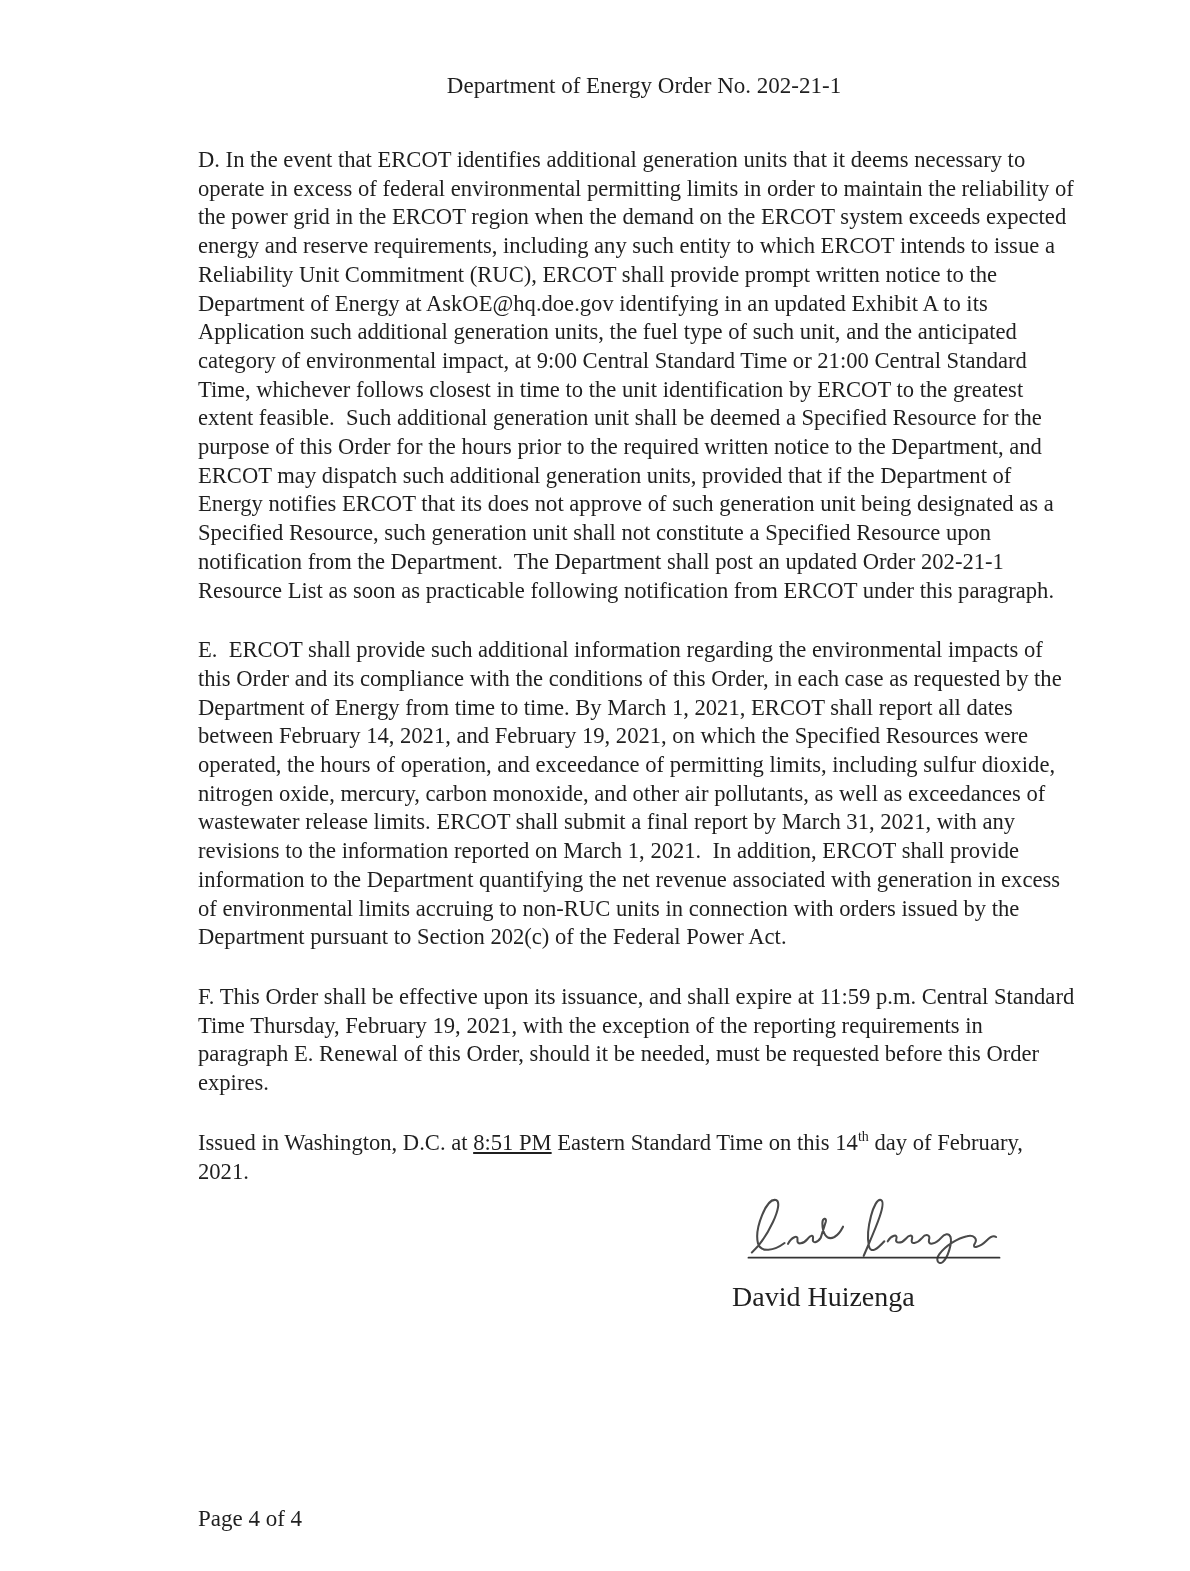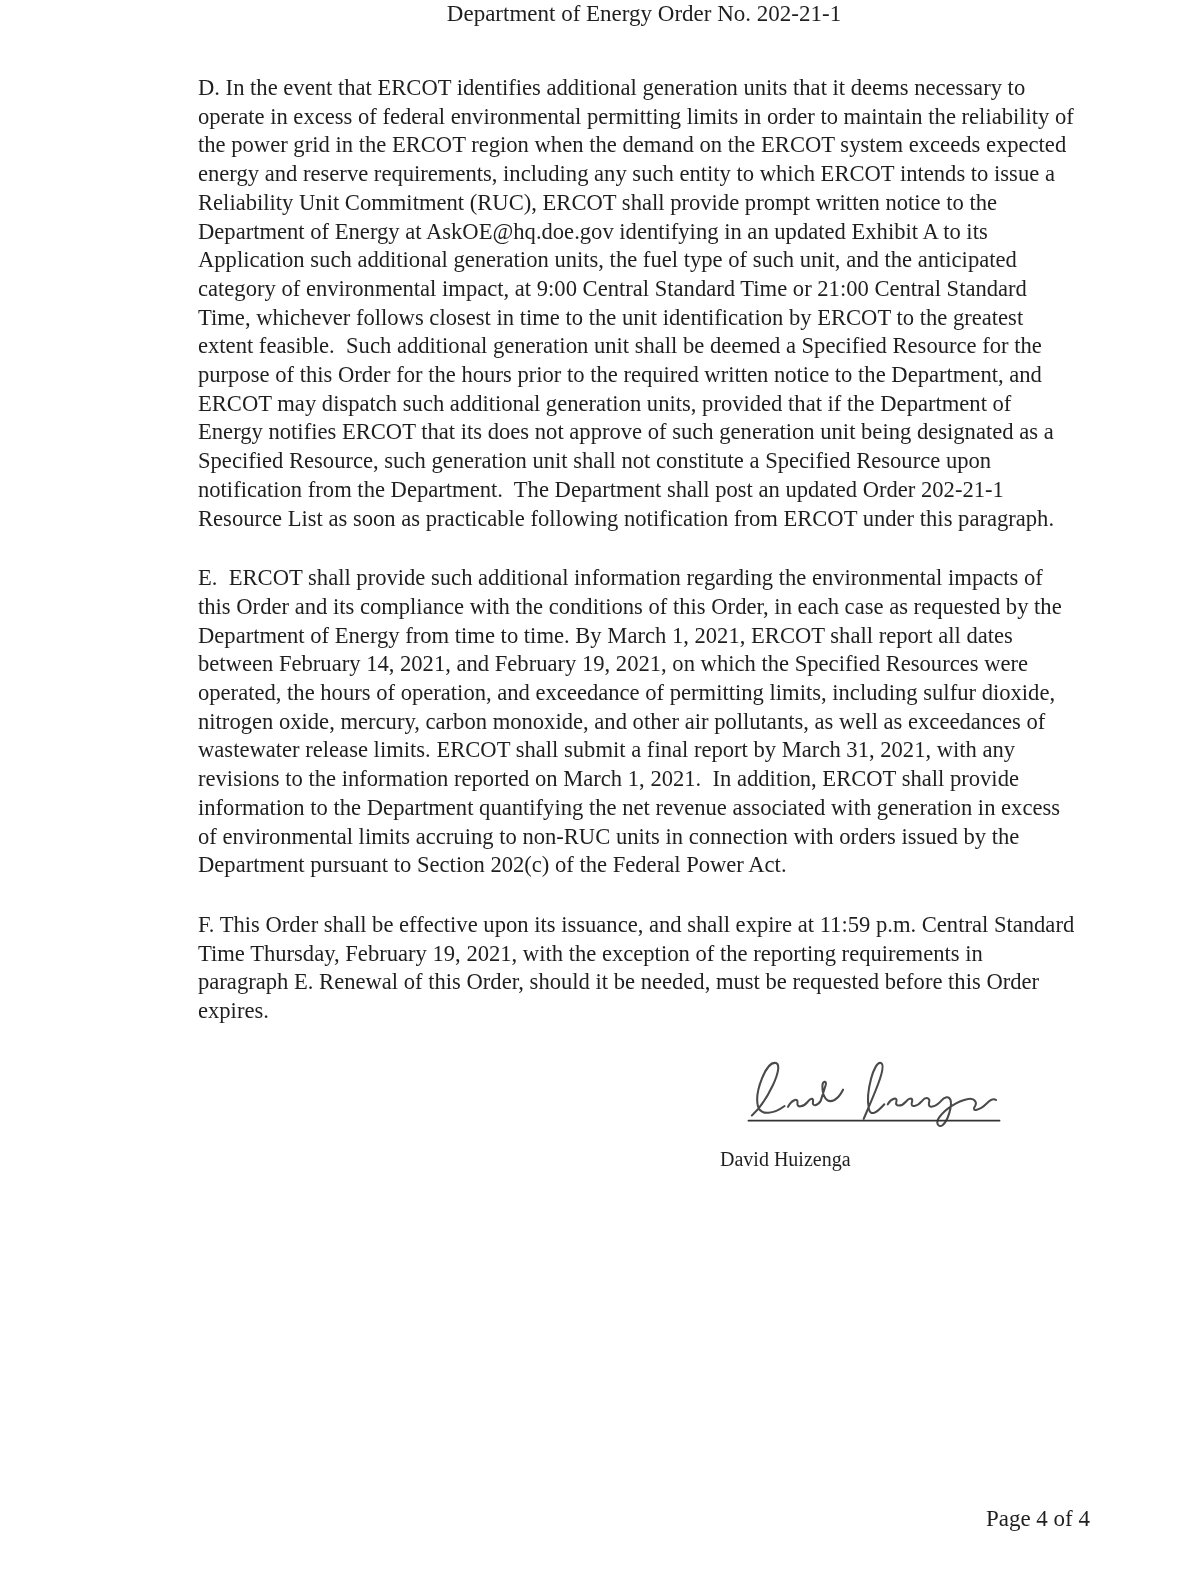--- a/index.html
+++ b/index.html
@@ -10,20 +10,21 @@
   .page {
     position: relative;
     width: 1190px;
     height: 1571px;
     background: #ffffff;
     font-family: "Liberation Serif", "DejaVu Serif", serif;
     color: #1f1f1f;
     overflow: hidden;
   }
   .doc-header {
+    padding-top: 72px;
     margin-left: 198px;
     width: 892px;
     text-align: center;
     font-size: 23px;
     line-height: 28px;
     white-space: pre-wrap;
   }
   .doc-body {
     margin-left: 198px;
     width: 892px;
@@ -48,48 +49,49 @@
     margin-top: 8px;
     width: 312px;
   }
   .sig-svg {
     display: block;
     width: 312px;
     height: 86px;
     margin-bottom: 2px;
   }
   .sig-name, .sig-title {
-    font-size: 20px;
+    font-size: 28px;
     line-height: 29px;
-    margin-left: 2px;
+    margin-left: 14px;
   }
   .footer {
     position: absolute;
     top: 1506px;
     left: 198px;
     width: 892px;
-    text-align: right;
+    text-align: left;
     font-size: 23px;
   }
 </style>
 </head>
 <body>
 
 <div class="page">
 
   <div class="doc-header">Department of Energy Order No. 202-21-1</div>
 
   <div class="doc-body">
 
     <p class="para">D. In the event that ERCOT identifies additional generation units that it deems necessary to operate in excess of federal environmental permitting limits in order to maintain the reliability of the power grid in the ERCOT region when the demand on the ERCOT system exceeds expected energy and reserve requirements, including any such entity to which ERCOT intends to issue a Reliability Unit Commitment (RUC), ERCOT shall provide prompt written notice to the Department of Energy at AskOE@hq.doe.gov identifying in an updated Exhibit A to its Application such additional generation units, the fuel type of such unit, and the anticipated category of environmental impact, at 9:00 Central Standard Time or 21:00 Central Standard Time, whichever follows closest in time to the unit identification by ERCOT to the greatest extent feasible.  Such additional generation unit shall be deemed a Specified Resource for the purpose of this Order for the hours prior to the required written notice to the Department, and ERCOT may dispatch such additional generation units, provided that if the Department of Energy notifies ERCOT that its does not approve of such generation unit being designated as a Specified Resource, such generation unit shall not constitute a Specified Resource upon notification from the Department.  The Department shall post an updated Order 202-21-1 Resource List as soon as practicable following notification from ERCOT under this paragraph.</p>
 
     <p class="para">E.  ERCOT shall provide such additional information regarding the environmental impacts of this Order and its compliance with the conditions of this Order, in each case as requested by the Department of Energy from time to time. By March 1, 2021, ERCOT shall report all dates between February 14, 2021, and February 19, 2021, on which the Specified Resources were operated, the hours of operation, and exceedance of permitting limits, including sulfur dioxide, nitrogen oxide, mercury, carbon monoxide, and other air pollutants, as well as exceedances of wastewater release limits. ERCOT shall submit a final report by March 31, 2021, with any revisions to the information reported on March 1, 2021.  In addition, ERCOT shall provide information to the Department quantifying the net revenue associated with generation in excess of environmental limits accruing to non-RUC units in connection with orders issued by the Department pursuant to Section 202(c) of the Federal Power Act.</p>
 
     <p class="para">F. This Order shall be effective upon its issuance, and shall expire at 11:59 p.m. Central Standard Time Thursday, February 19, 2021, with the exception of the reporting requirements in paragraph E. Renewal of this Order, should it be needed, must be requested before this Order expires.</p>
 
+    <p class="para issued"><span>Issued in Washington, D.C. at </span><span class="underline">8:51 PM</span><span> Eastern Standard Time on this 14</span><sup>th</sup><span> day of February, 2021.</span></p>
 
     <div class="sig-block">
       <svg class="sig-svg" viewBox="0 0 320 100" xmlns="http://www.w3.org/2000/svg">
 
         <g fill="none" stroke="#4a4a4a" stroke-width="2.4" stroke-linecap="round" stroke-linejoin="round">
           <path d="M 18 68 C 36 52 56 10 46 7 C 35 4 21 40 25 57 C 28 69 44 66 56 57"></path>
           <path d="M 60 58 C 64 50 72 47 71 53 C 70 60 78 58 83 52 C 86 48 90 47 89 52 C 88 58 94 57 98 51 L 104 32 C 105 27 100 28 100 34 C 100 44 104 55 114 50 C 119 47 122 42 124 38"></path>
           <path d="M 148 72 C 158 48 176 10 168 7 C 160 4 150 42 154 60 C 156 70 164 64 172 55"></path>
           <path d="M 176 55 C 180 48 188 46 186 52 C 184 58 192 58 197 52 C 201 47 206 47 204 53 C 202 59 210 58 216 51 C 220 46 226 47 224 53 C 222 61 232 58 238 51 C 242 46 247 45 249 50 C 251 57 246 74 240 79 C 235 83 231 77 236 70 C 243 60 258 51 268 49 C 276 47 281 52 277 58 C 273 64 283 62 291 54 C 295 50 299 48 302 50"></path>
           <path d="M 14 74 L 306 74" stroke="#333333" stroke-width="2"></path>

